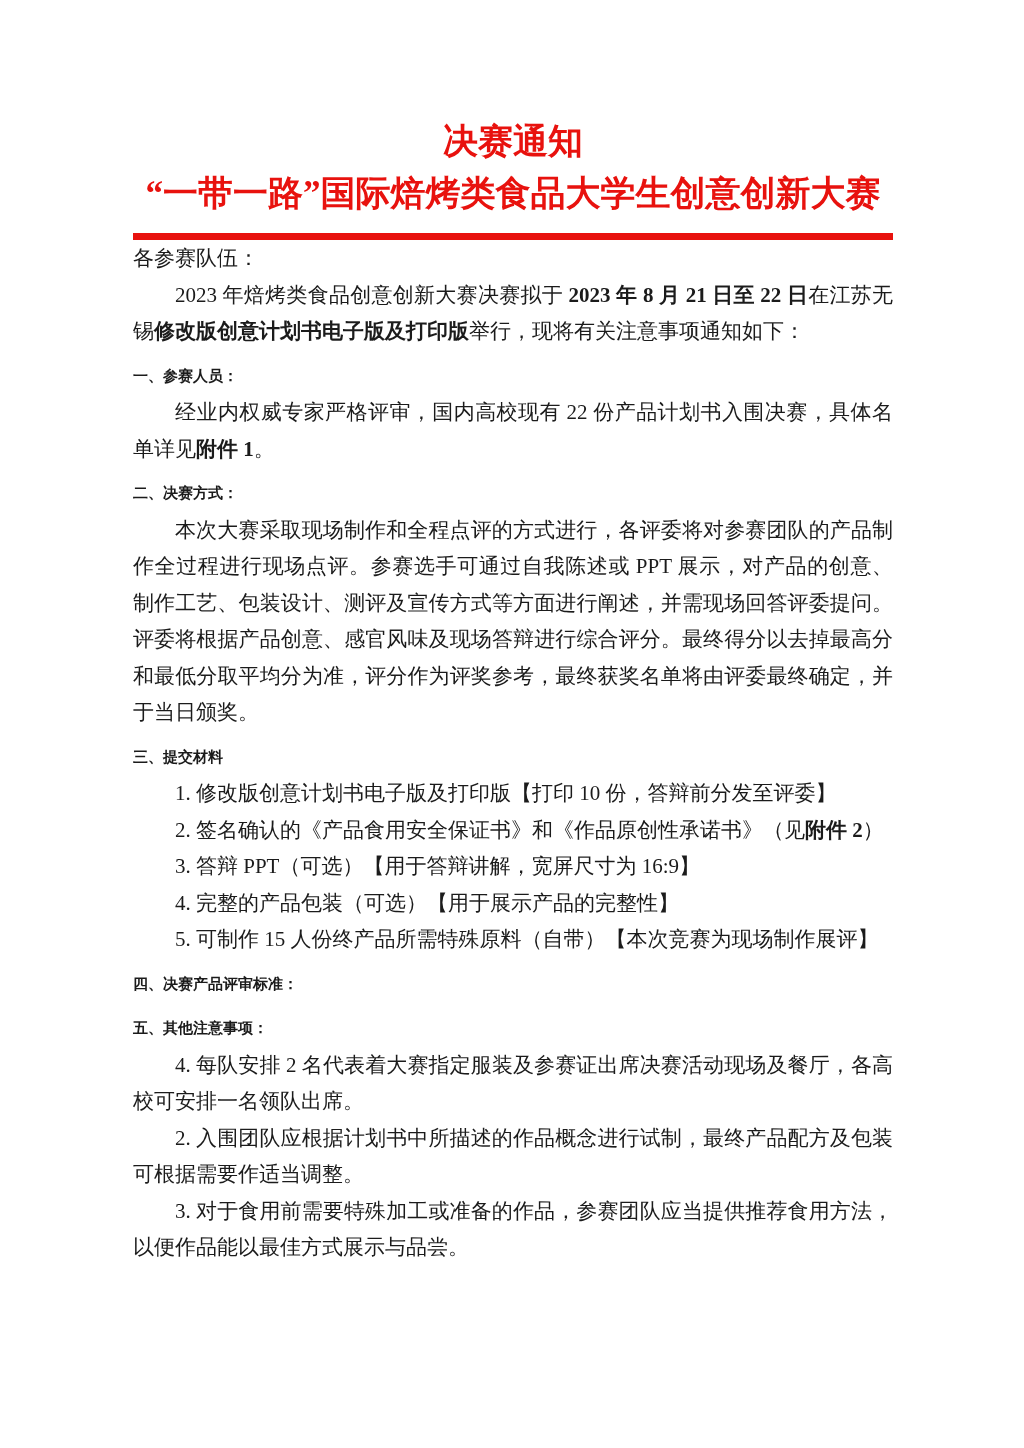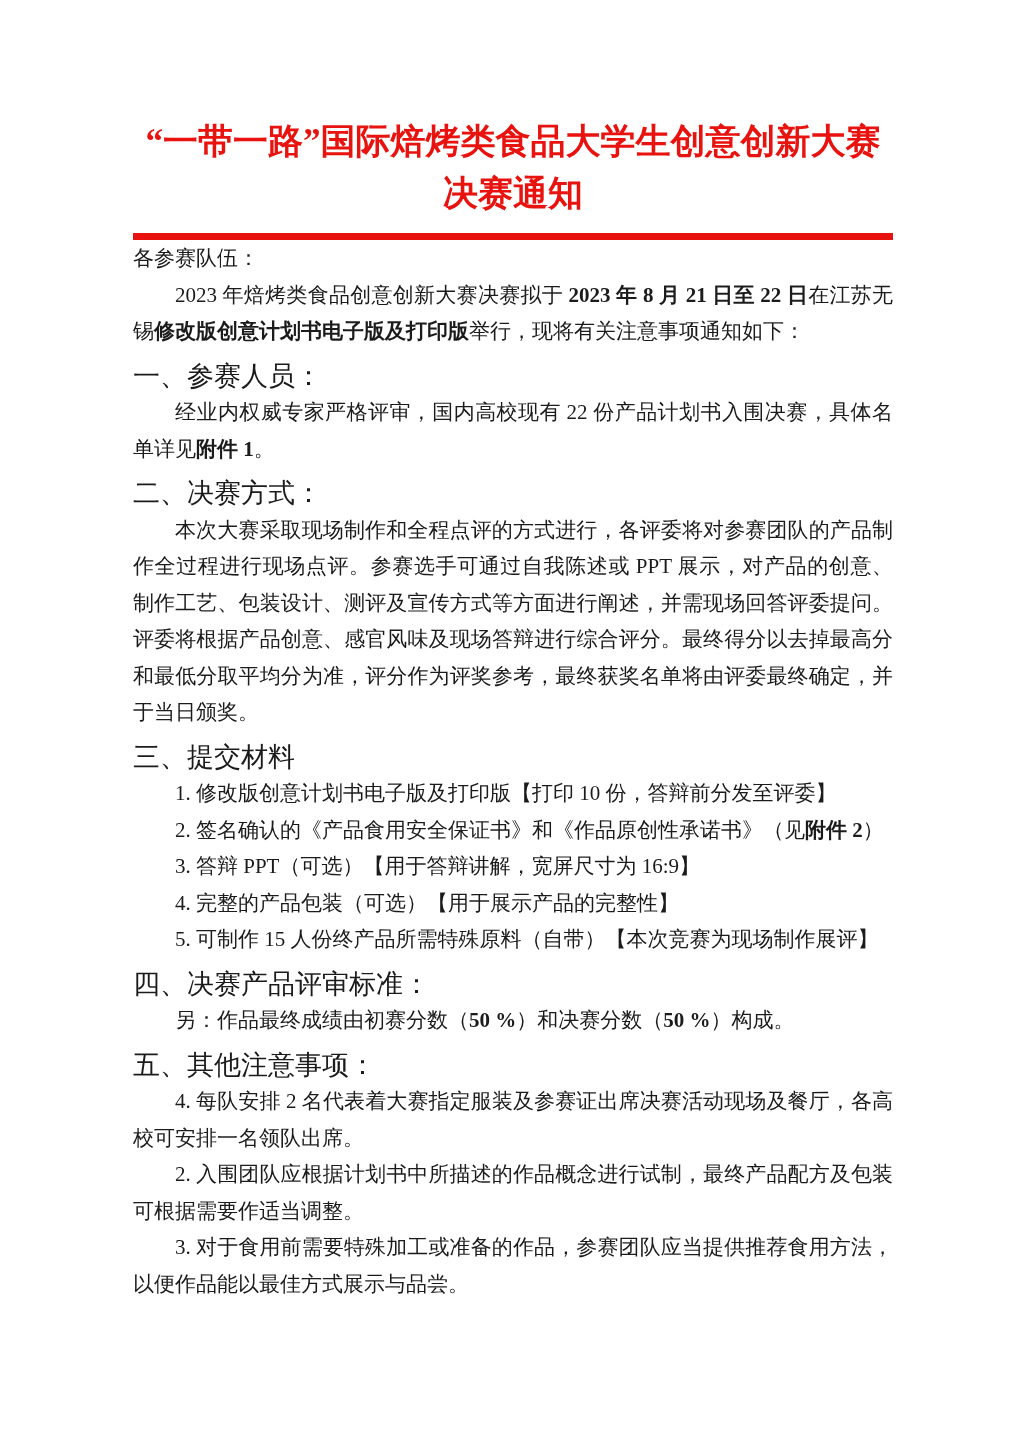--- a/index.html
+++ b/index.html
@@ -29,35 +29,35 @@
   }
   .docbody{
     font-size:21px;
     line-height:36.5px;
     text-align:justify;
   }
   .docbody p{margin:0; text-indent:2em;}
   .docbody p.salutation{text-indent:0;}
   .docbody h2{
     margin:8px 0 0 0;
-    font-size:27px;
-    font-weight:normal;
+    font-size:15px;
+    font-weight:bold;
     line-height:36.5px;
     text-indent:0;
   }
   .b{font-weight:bold;font-family:Liberation Serif, serif;}
 </style>
 </head>
 <body>
 
 <div class="doc">
 
   <h1 class="title" style="color: rgb(232, 18, 14);">
+    <span class="tline">决赛通知</span>
     <span class="tline">“一带一路”国际焙烤类食品大学生创意创新大赛</span>
-    <span class="tline">决赛通知</span>
   </h1>
 
   <div class="rule" style="background: rgb(232, 18, 14);"></div>
 
   <div class="docbody">
 
     <p class="salutation">各参赛队伍：</p>
 
     <p><span>2023 年焙烤类食品创意创新大赛决赛拟于 </span><span class="b">2023 年 8 月 21 日至 22 日</span><span>在江苏无锡</span><span class="b">修改版创意计划书电子版及打印版</span><span>举行，现将有关注意事项通知如下：</span></p>
 
@@ -75,21 +75,20 @@
       <h2>三、提交材料</h2>
       <p><span>1. 修改版创意计划书电子版及打印版【打印 10 份，答辩前分发至评委】</span></p>
       <p><span>2. 签名确认的《产品食用安全保证书》和《作品原创性承诺书》（见</span><span class="b">附件 2</span><span>）</span></p>
       <p><span>3. 答辩 PPT（可选）【用于答辩讲解，宽屏尺寸为 16:9】</span></p>
       <p><span>4. 完整的产品包装（可选）【用于展示产品的完整性】</span></p>
       <p><span>5. 可制作 15 人份终产品所需特殊原料（自带）【本次竞赛为现场制作展评】</span></p>
     </section>
 
     <section>
       <h2>四、决赛产品评审标准：</h2>
-      <p><span>另：作品最终成绩由初赛分数（</span><span class="b">50 %</span><span>）和决赛分数（</span><span class="b">50 %</span><span>）构成。</span></p>
     </section>
 
     <section>
       <h2>五、其他注意事项：</h2>
       <p><span>4. 每队安排 2 名代表着大赛指定服装及参赛证出席决赛活动现场及餐厅，各高校可安排一名领队出席。</span></p>
       <p><span>2. 入围团队应根据计划书中所描述的作品概念进行试制，最终产品配方及包装可根据需要作适当调整。</span></p>
       <p><span>3. 对于食用前需要特殊加工或准备的作品，参赛团队应当提供推荐食用方法，以便作品能以最佳方式展示与品尝。</span></p>
     </section>
 
   </div>

